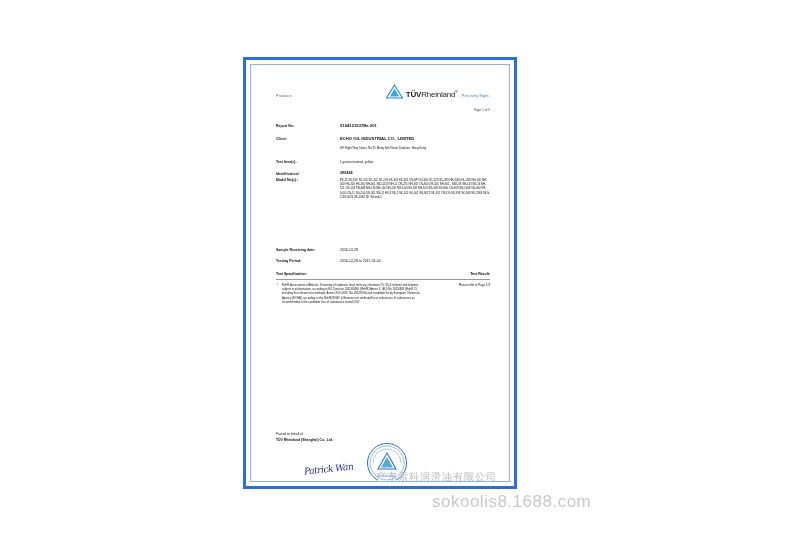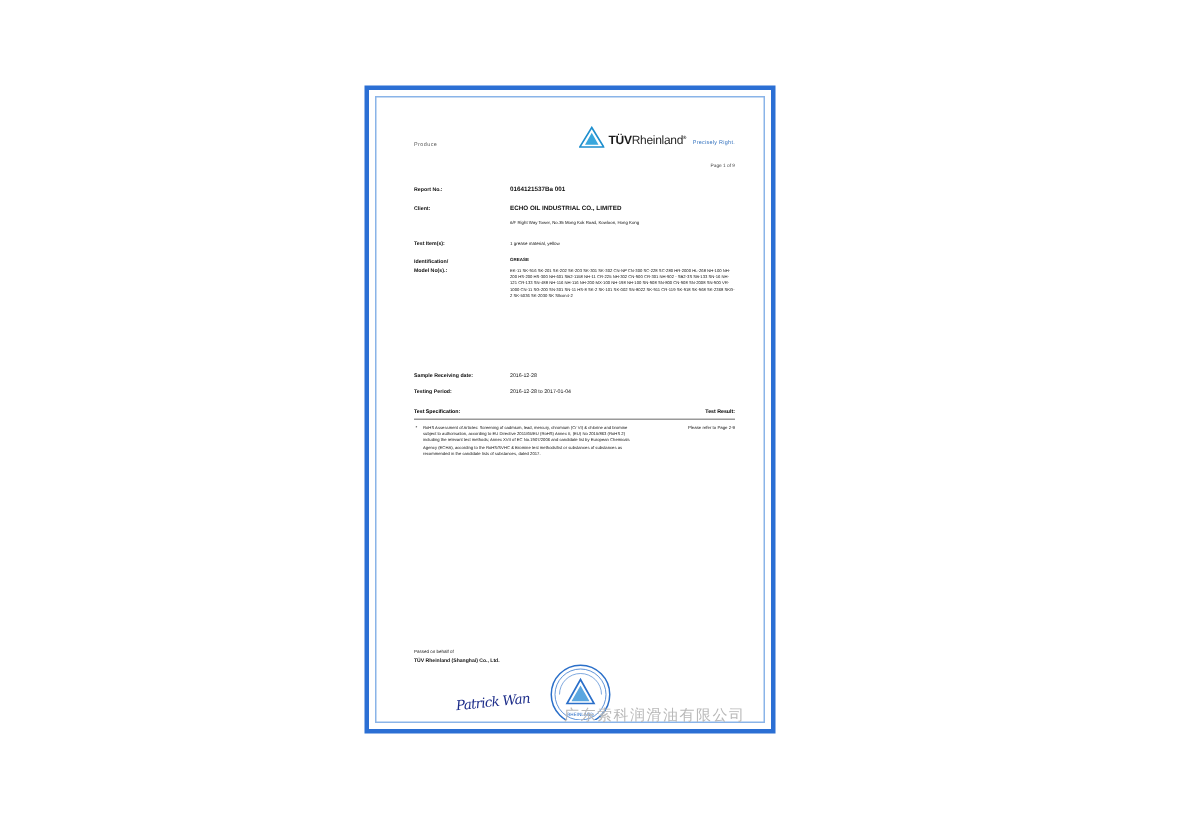--- a/index.html
+++ b/index.html
@@ -292,14 +292,15 @@
         <polygon points="42,22 60,54 24,54" fill="none" stroke="#2a6fc9" stroke-width="2.2"></polygon>
         <polygon points="42,30 54,51 30,51" fill="#5aa6e0"></polygon>
         <path d="M14 42 A28 28 0 0 1 70 42" fill="none" stroke="#2a6fc9" stroke-width="0.8"></path>
         <text x="42" y="70" font-size="6" text-anchor="middle" fill="#2a6fc9" font-family="DejaVu Sans">RHEINLAND</text>
       </svg>
     </div>
 
   </div>
 
   <div class="wm-cn">广东索科润滑油有限公司</div>
+  <div class="wm-url">sokoolis8.1688.com</div>
 
 </div>
 
 </body></html>

